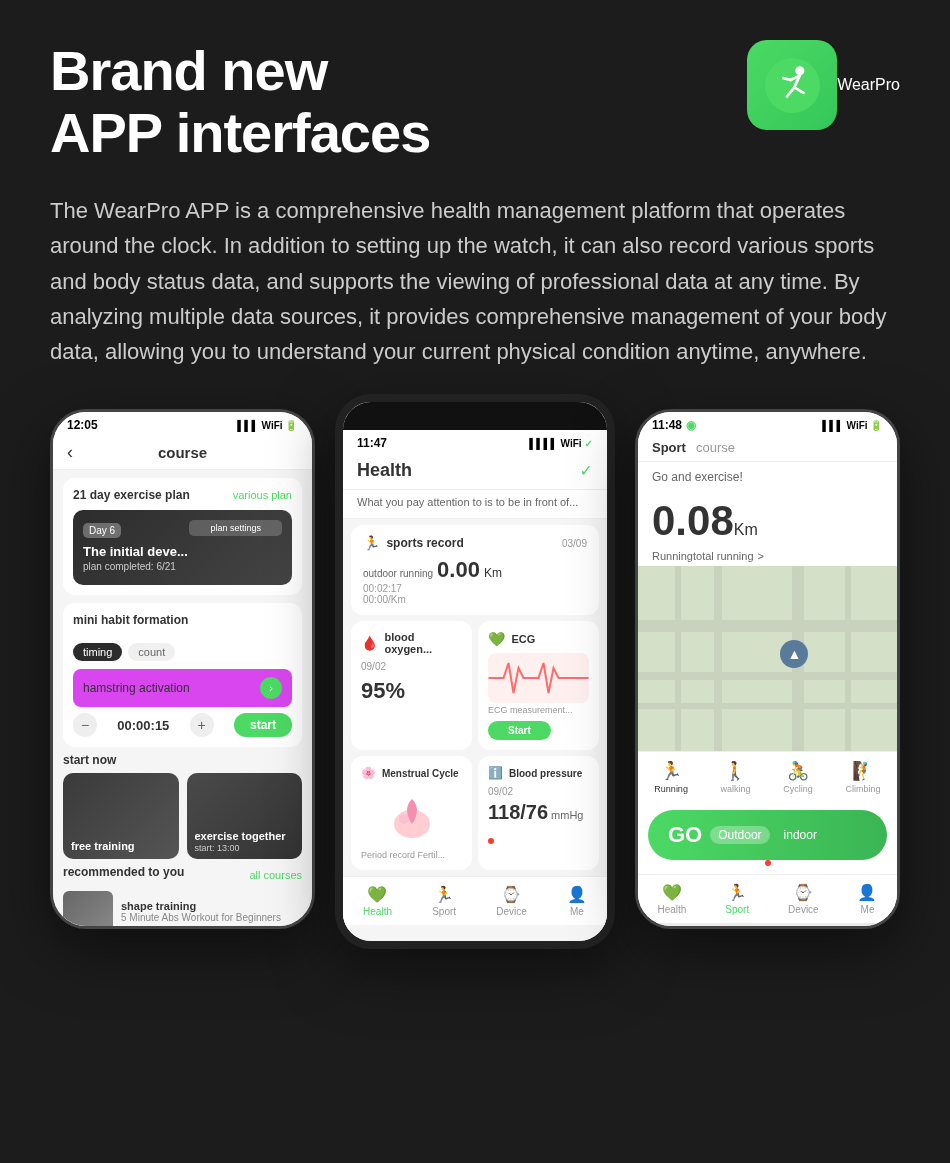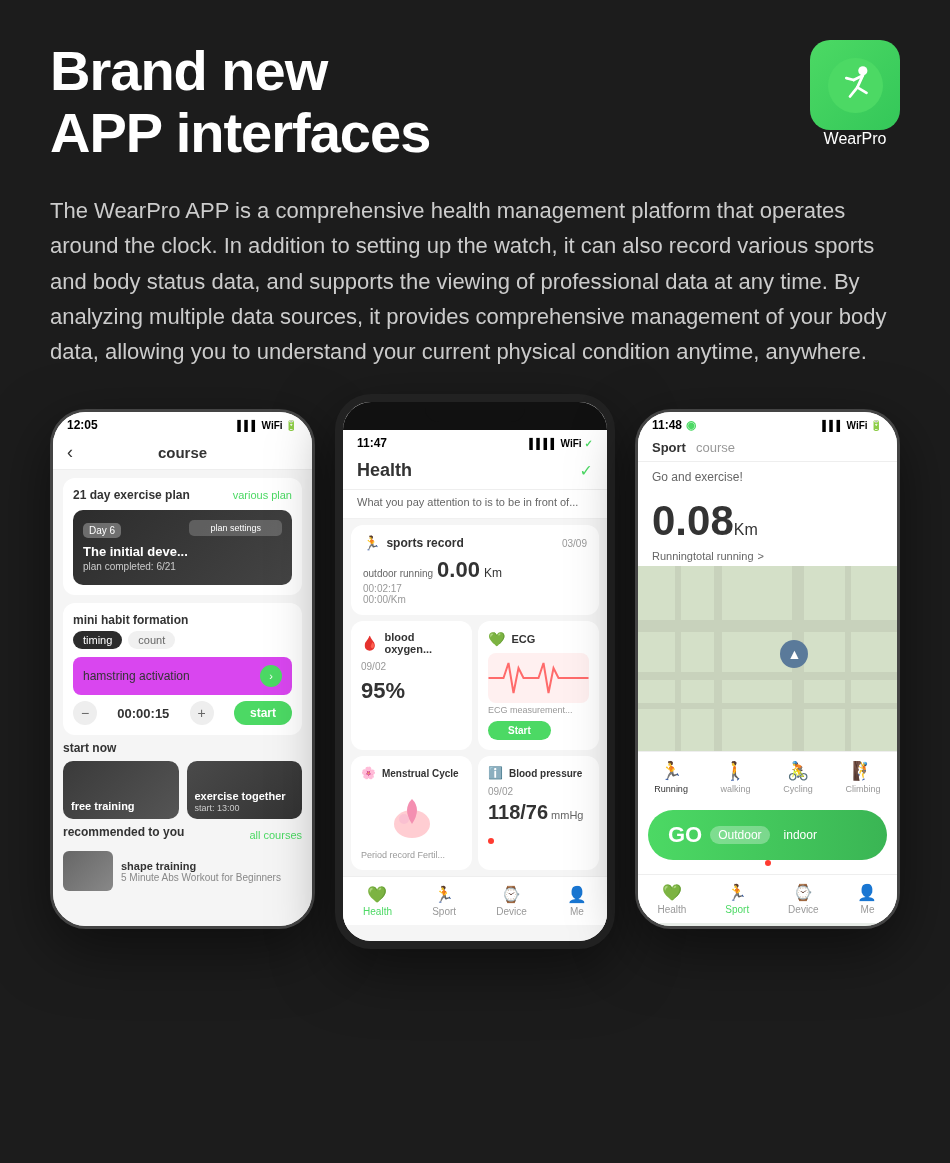--- a/index.html
+++ b/index.html
@@ -31,21 +31,21 @@
     .main-title {
       font-size: 56px;
       font-weight: 900;
       color: #ffffff;
       line-height: 1.1;
       letter-spacing: -1px;
     }
 
     .app-logo-container {
       display: flex;
-      flex-direction: column;
+      flex-direction: row;
       align-items: center;
       gap: 0;
     }
 
     .app-logo {
       width: 90px;
       height: 90px;
       background: linear-gradient(135deg, #4cd964, #34c759);
       border-radius: 20px;
       display: flex;
@@ -203,21 +203,21 @@
       border-radius: 5px;
     }
 
     .mini-habit-section {
       background: #fff;
       margin: 6px 10px;
       border-radius: 12px;
       padding: 10px;
     }
 
-    .section-title { font-size: 12px; font-weight: 600; color: #333; margin-bottom: 4px; }
+    .section-title { font-size: 12px; font-weight: 600; color: #333; margin-bottom: 16px; }
 
     .habit-tabs {
       display: flex;
       gap: 6px;
       margin-bottom: 8px;
     }
 
     .habit-tab {
       background: #f0f0f0;
       border-radius: 15px;
@@ -282,21 +282,21 @@
 
     .start-now-title { font-size: 12px; font-weight: 600; color: #333; margin-bottom: 6px; }
 
     .start-now-cards {
       display: flex;
       gap: 8px;
     }
 
     .start-card {
       flex: 1;
-      height: 58px;
+      height: 86px;
       border-radius: 10px;
       overflow: hidden;
       position: relative;
     }
 
     .start-card-bg {
       width: 100%;
       height: 100%;
       display: flex;
       align-items: flex-end;

